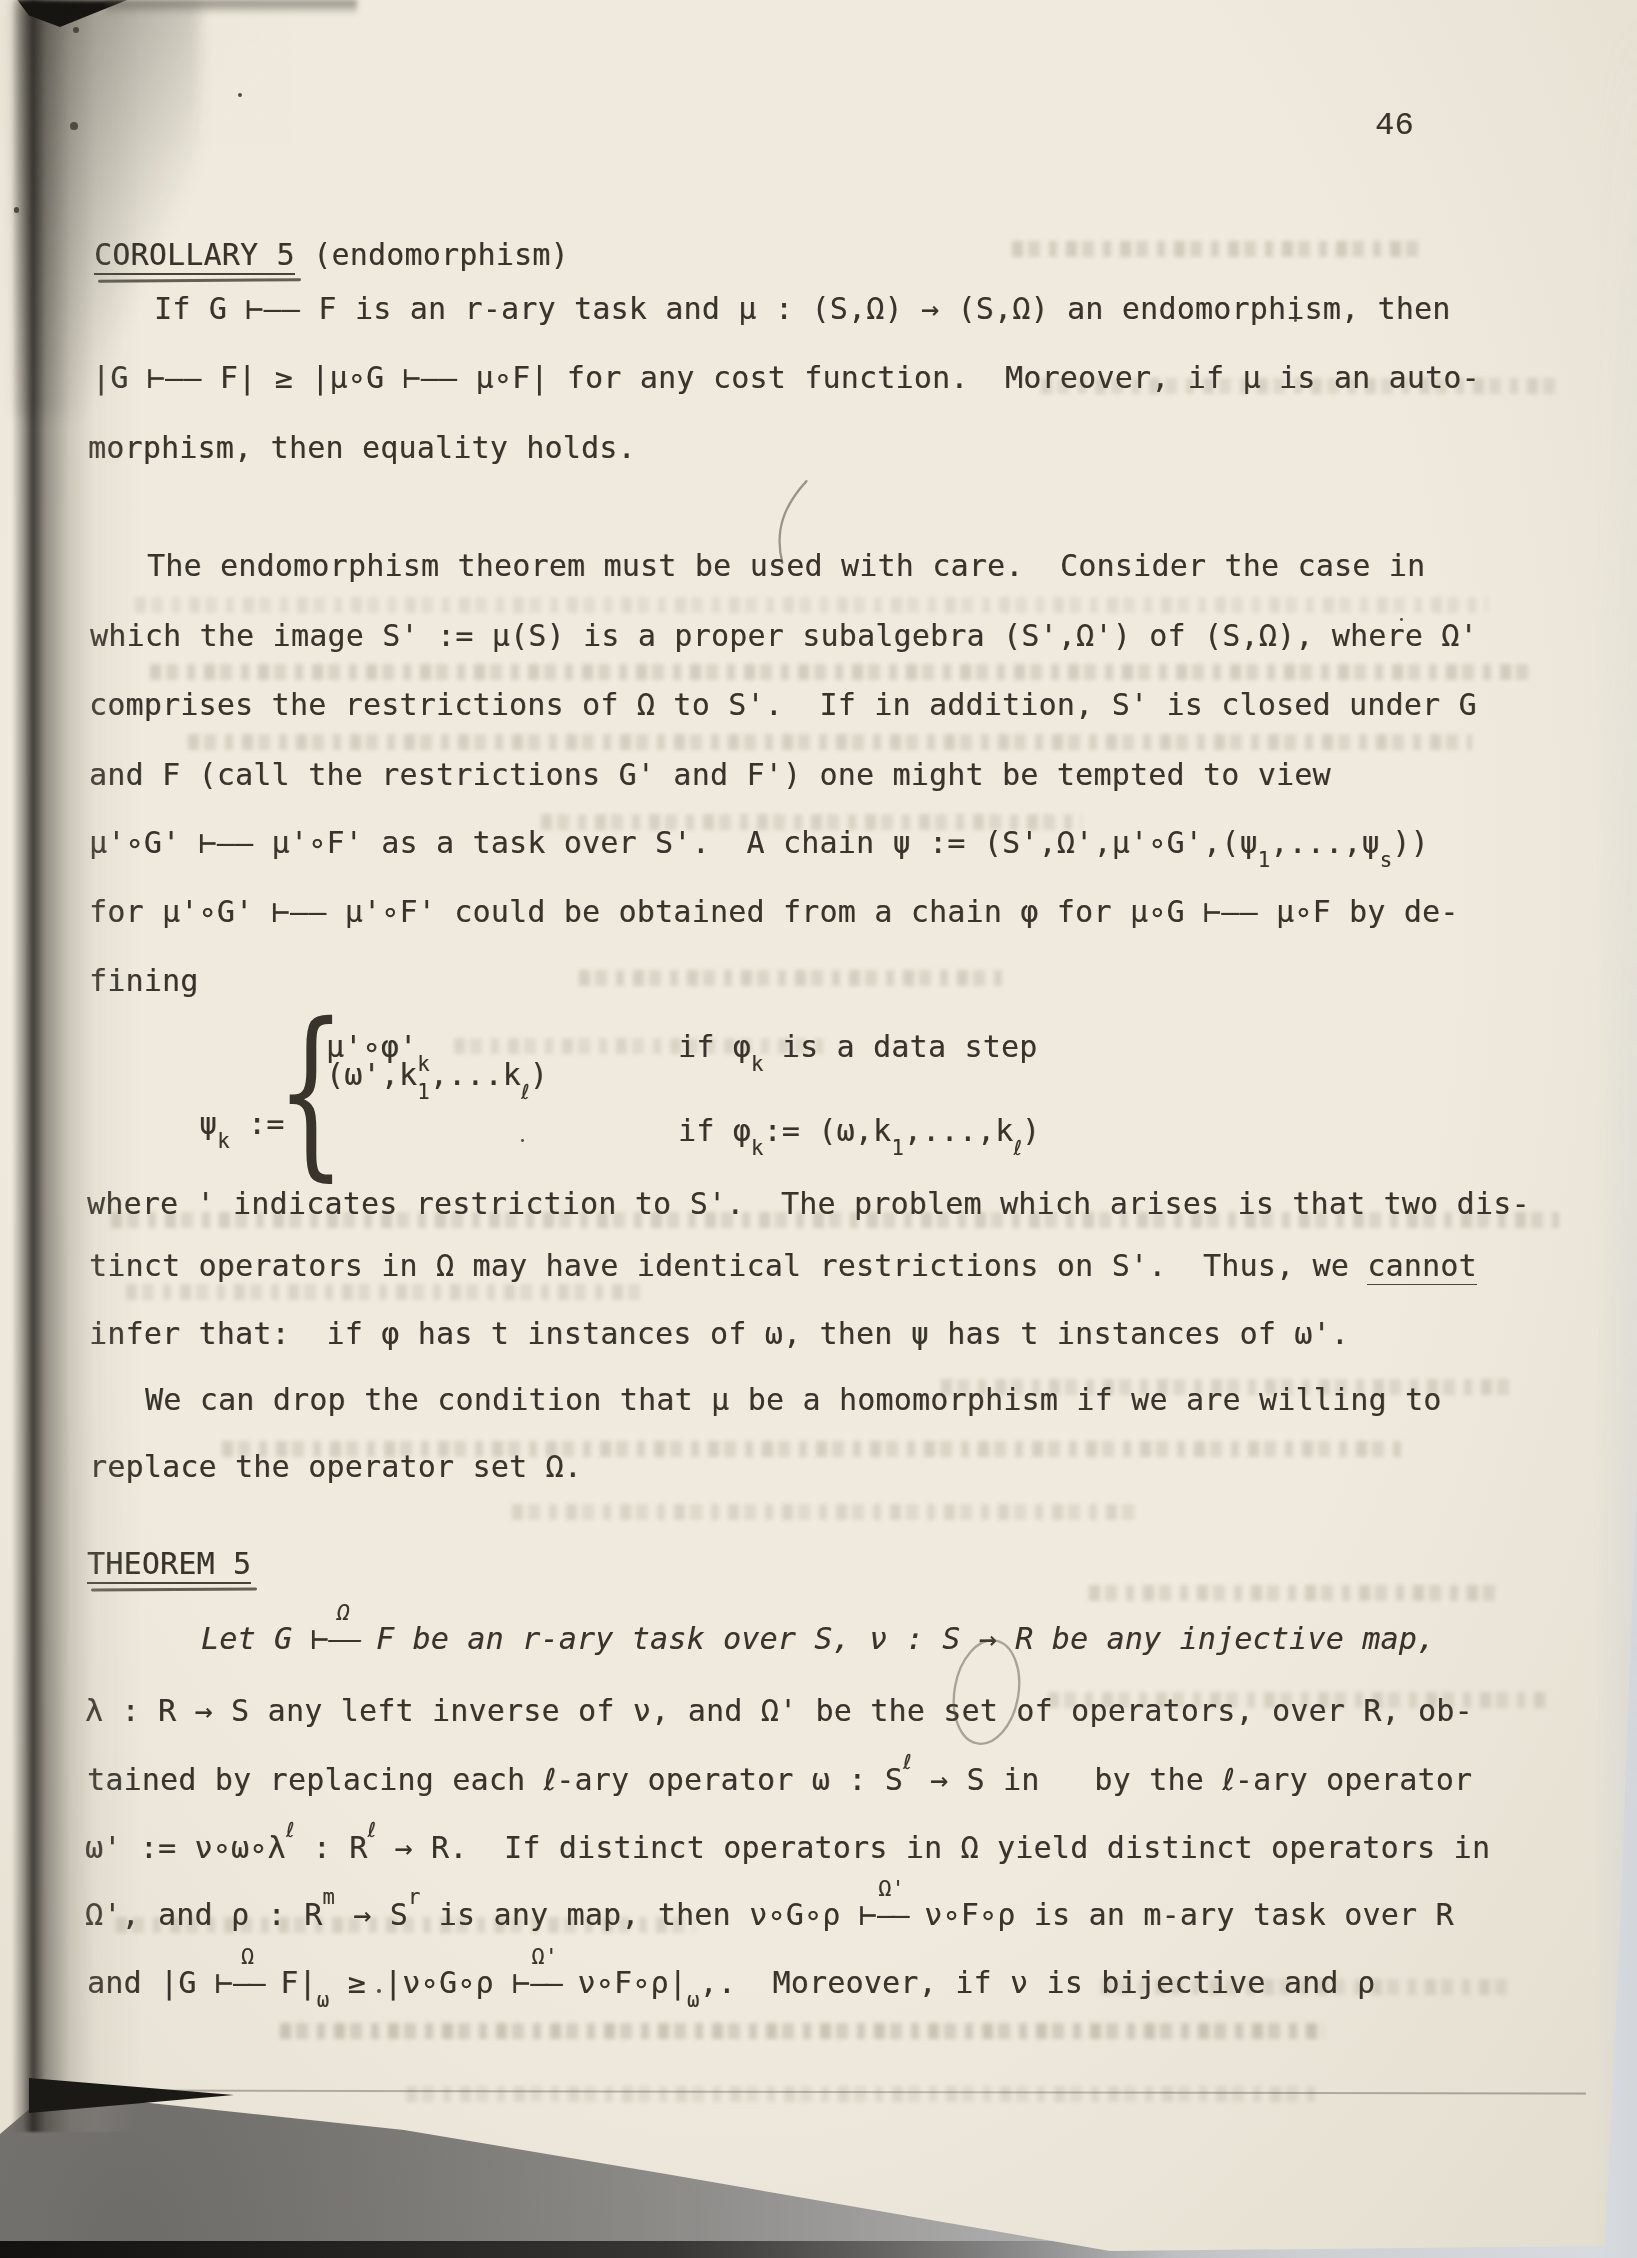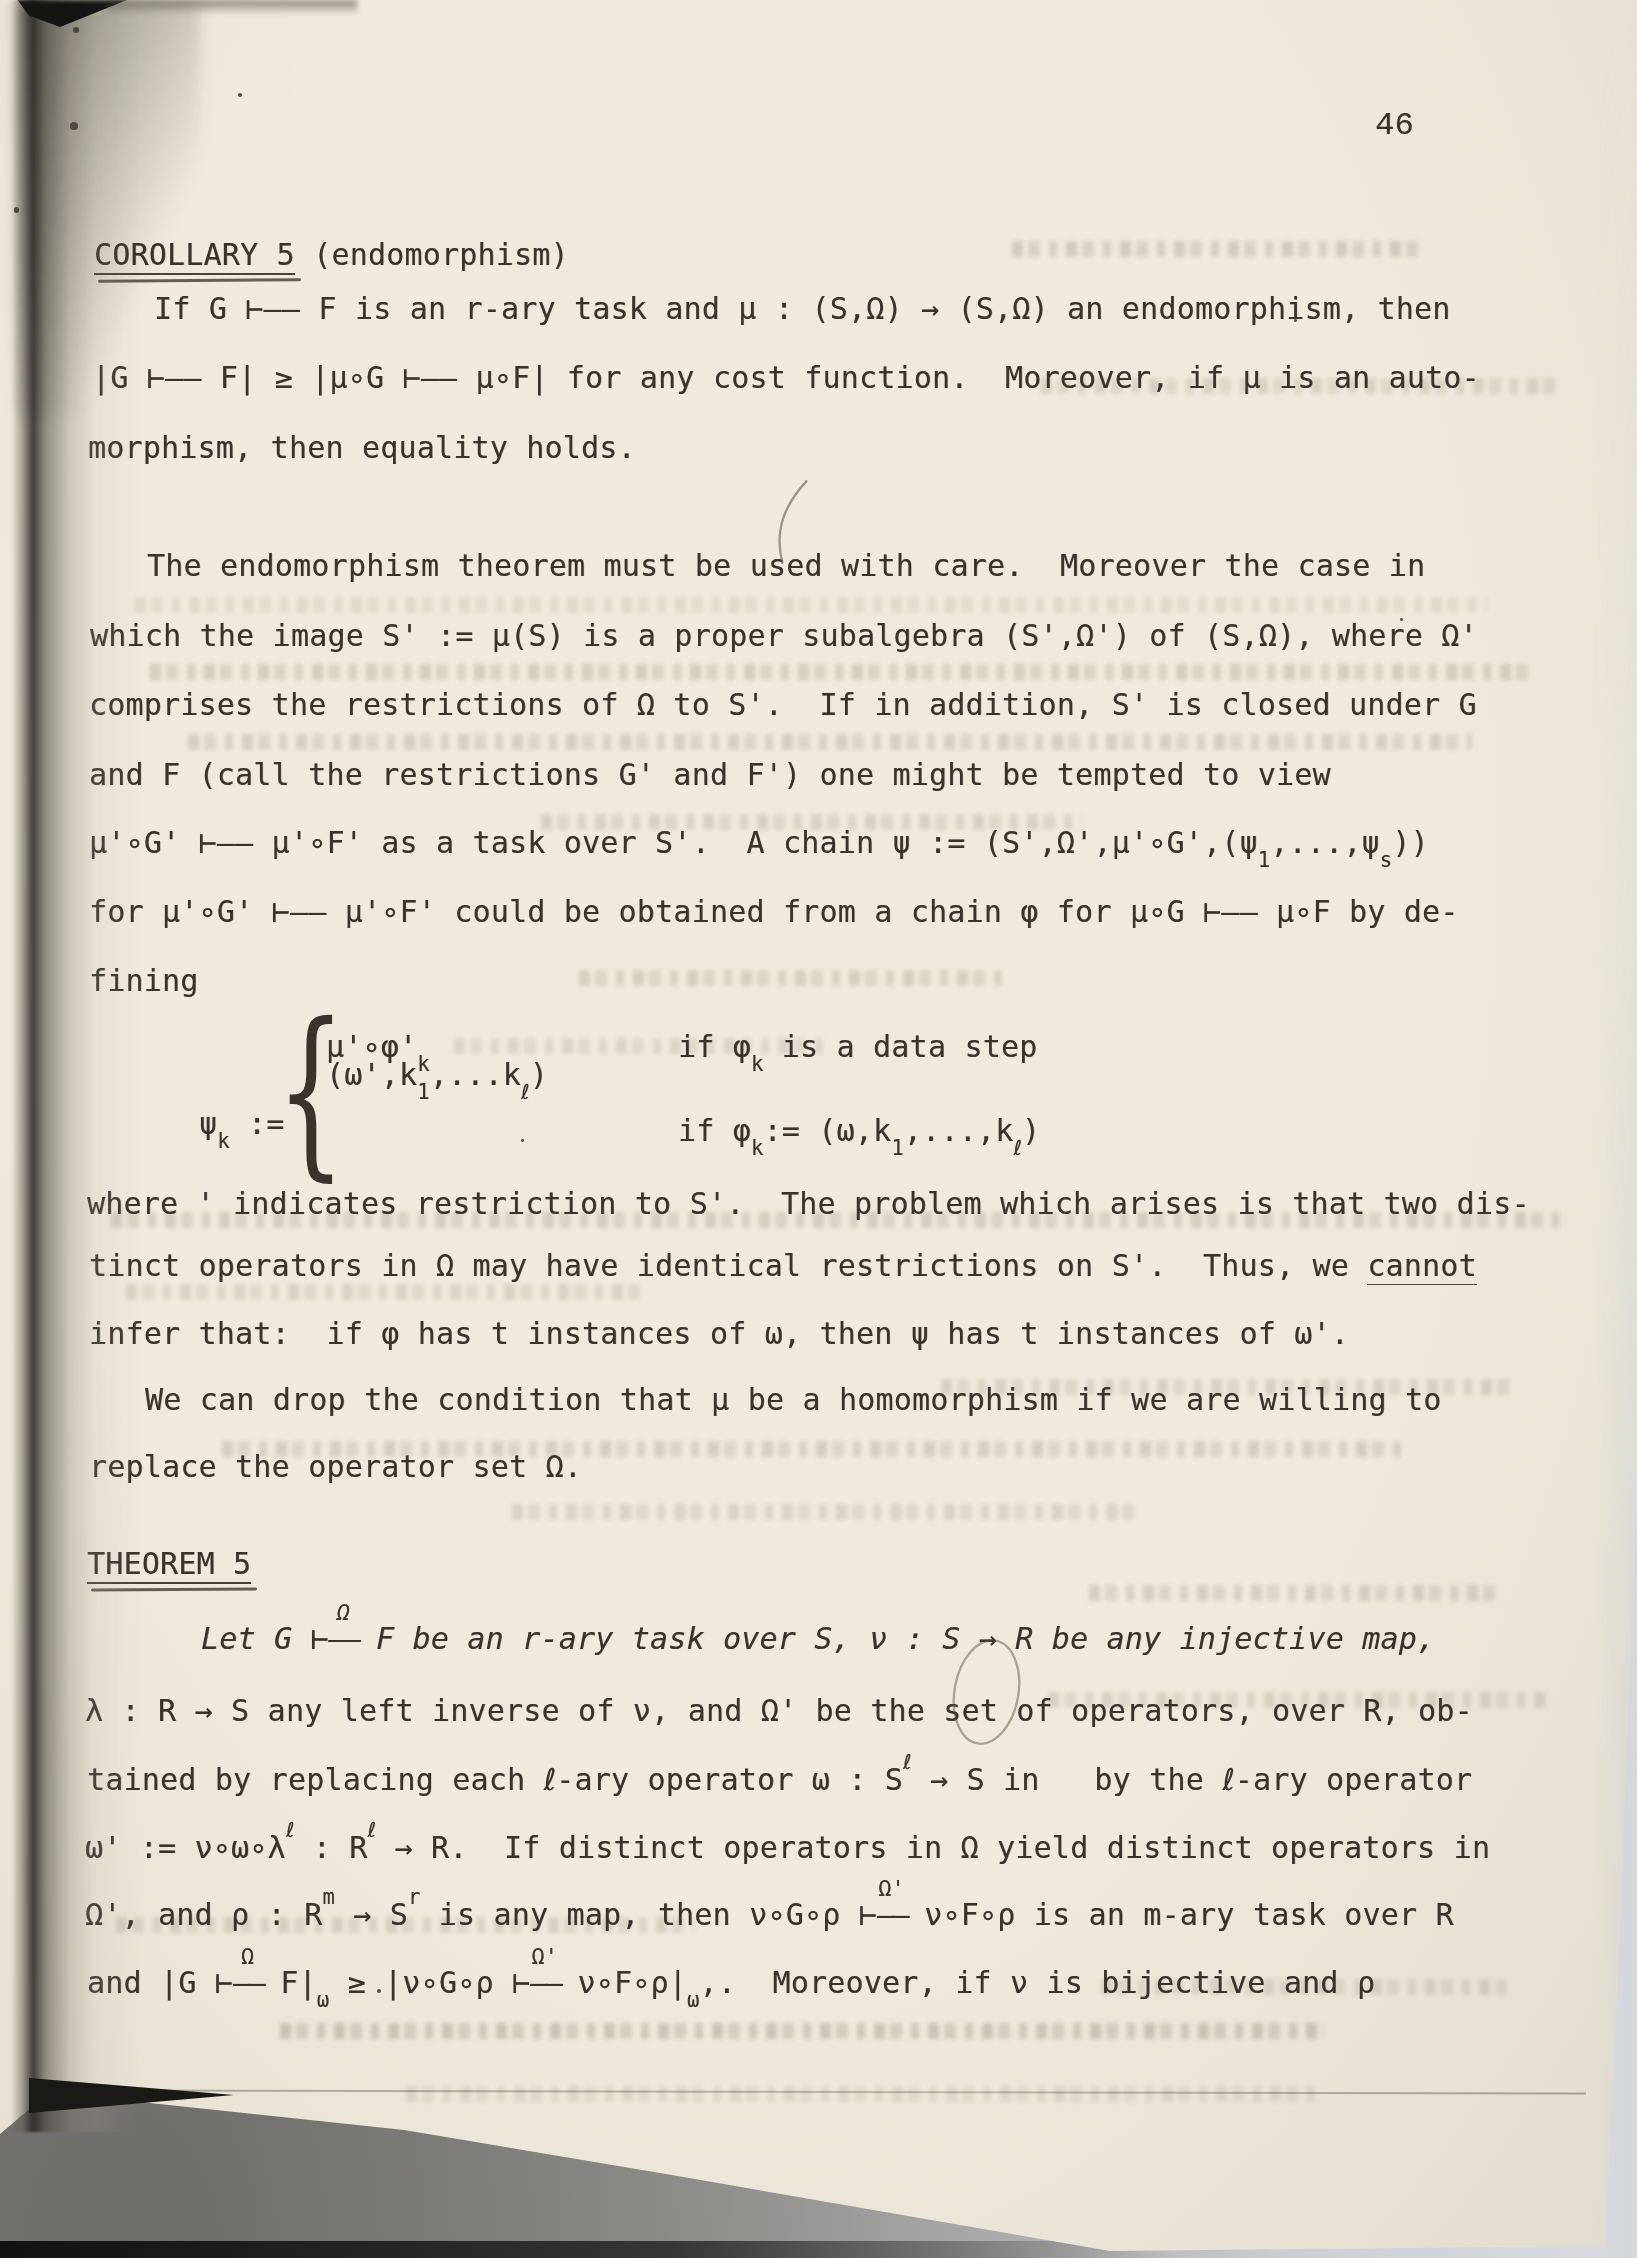--- a/index.html
+++ b/index.html
@@ -129,21 +129,21 @@
     <div class="ghost" style="left: 406px; top: 2086px; width: 917px; opacity: 0.3;"></div>
   </div>
 
 <div class="tline pagenum" style="left:1375px;top:108px;font-family:Liberation Mono, monospace;">46</div>
 
 <div id="text-layer">
     <div class="tline" style="left: 94px; top: 238px;"><span class="du">COROLLARY 5</span> (endomorphism)</div>
     <div class="tline" style="left: 154px; top: 292px;">If G ⊢—— F is an r-ary task and μ : (S,Ω) → (S,Ω) an endomorphism, then</div>
     <div class="tline" style="left: 92px; top: 361px;">|G ⊢—— F| ≥ |μ∘G ⊢—— μ∘F| for any cost function.  Moreover, if μ is an auto-</div>
     <div class="tline" style="left: 88px; top: 431px;">morphism, then equality holds.</div>
-    <div class="tline" style="left: 147px; top: 549px;">The endomorphism theorem must be used with care.  Moreover the case in</div>
+    <div class="tline" style="left: 147px; top: 549px;">The endomorphism theorem must be used with care.  Consider the case in</div>
     <div class="tline" style="left: 90px; top: 619px;">which the image S' := μ(S) is a proper subalgebra (S',Ω') of (S,Ω), where Ω'</div>
     <div class="tline" style="left: 89px; top: 688px;">comprises the restrictions of Ω to S'.  If in addition, S' is closed under G</div>
     <div class="tline" style="left: 89px; top: 758px;">and F (call the restrictions G' and F') one might be tempted to view</div>
     <div class="tline" style="left: 89px; top: 826px;">μ'∘G' ⊢—— μ'∘F' as a task over S'.  A chain ψ := (S',Ω',μ'∘G',(ψ<sub>1</sub>,...,ψ<sub>s</sub>))</div>
     <div class="tline" style="left: 89px; top: 895px;">for μ'∘G' ⊢—— μ'∘F' could be obtained from a chain φ for μ∘G ⊢—— μ∘F by de-</div>
     <div class="tline" style="left: 89px; top: 964px;">fining</div>
     <div class="tline" style="left: 87px; top: 1187px;">where ' indicates restriction to S'.  The problem which arises is that two dis-</div>
     <div class="tline" style="left: 89px; top: 1249px;">tinct operators in Ω may have identical restrictions on S'.  Thus, we <span class="su">cannot</span></div>
     <div class="tline" style="left: 89px; top: 1317px;">infer that:  if φ has t instances of ω, then ψ has t instances of ω'.</div>
     <div class="tline" style="left: 145px; top: 1383px;">We can drop the condition that μ be a homomorphism if we are willing to</div>

